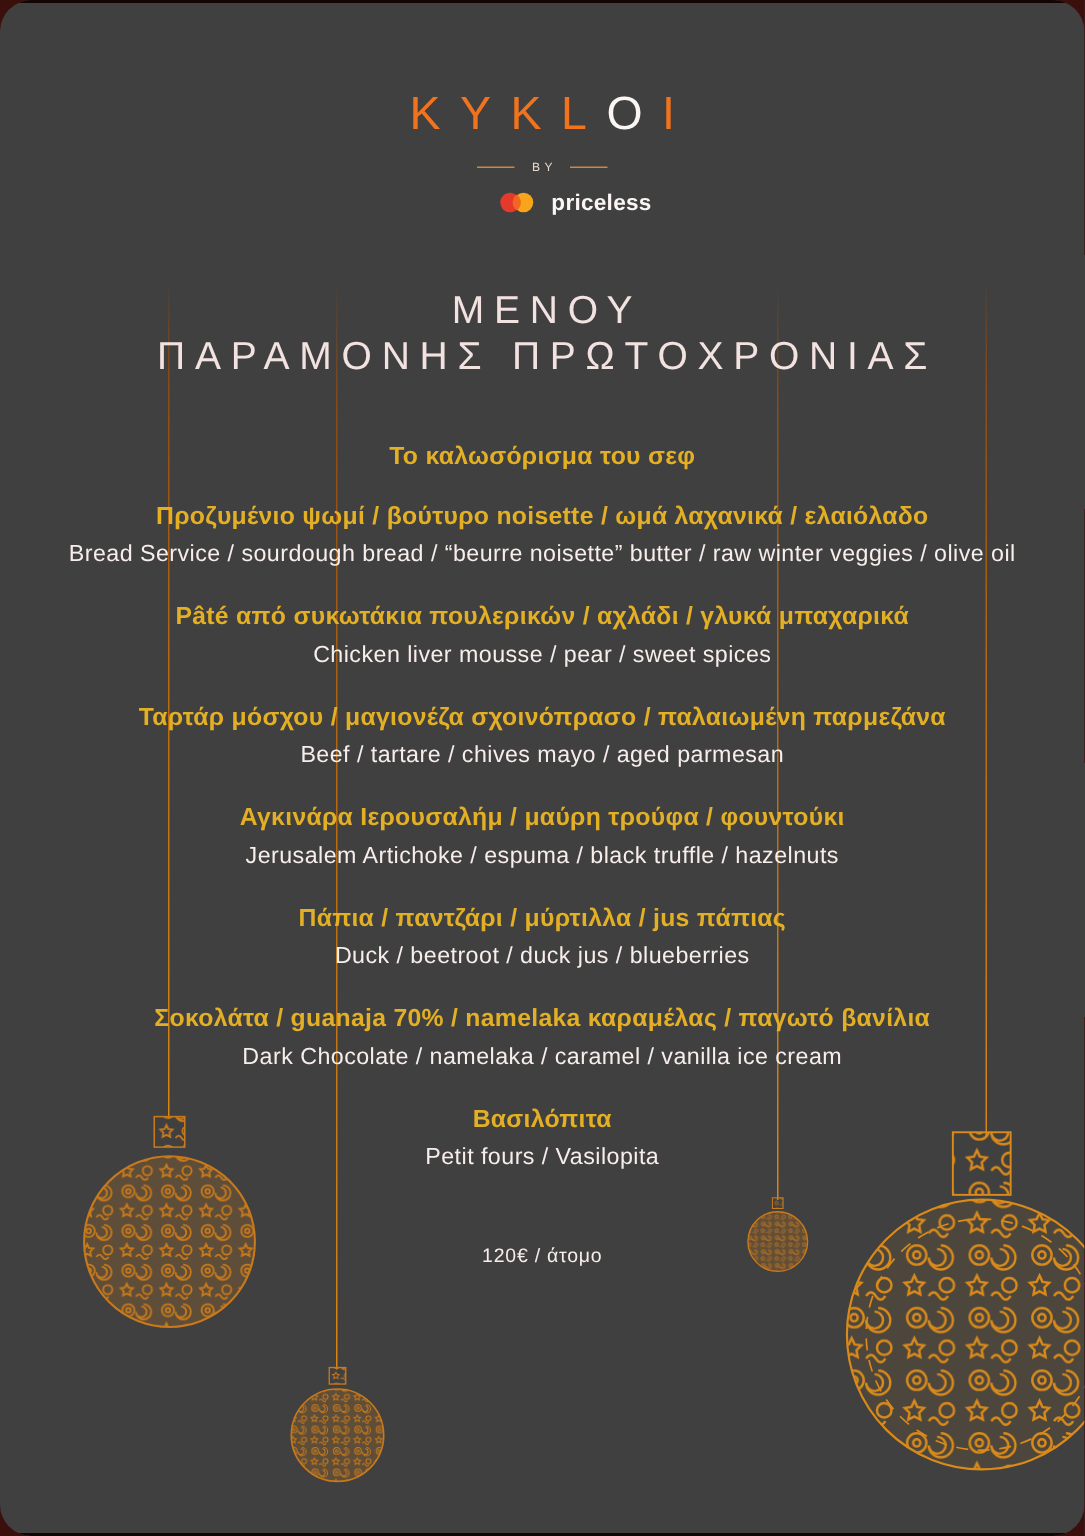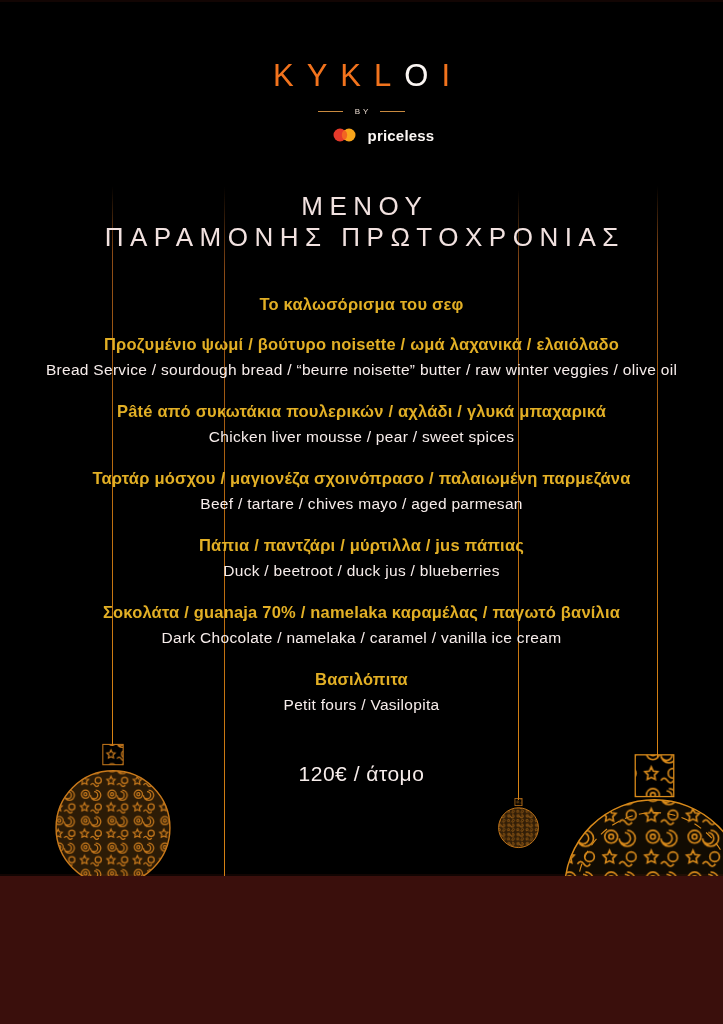--- a/index.html
+++ b/index.html
@@ -2,24 +2,25 @@
 <html><head>
 <meta charset="utf-8">
 <style>
   * { margin: 0; padding: 0; box-sizing: border-box; }
   html, body { background: #3a0f0c; }
   body { font-family: "Liberation Sans", sans-serif; }
 
   .page {
     position: relative;
     width: 723px;
-    height: 876px;
+    height: 1024px;
     margin: 0 auto;
-    background: #000000;
+    background: #404040;
     overflow: hidden;
+    border-radius: 21px;
   }
   .edge-line {
     position: absolute; left: 0; width: 100%; height: 2px;
     background: #120503;
   }
   .edge-line.top { top: 0; }
   .edge-line.bottom { bottom: 0; }
 
   
   .brand-header { position: absolute; top: 58px; left: 0; width: 100%; text-align: center; }
@@ -59,21 +60,21 @@
   .course { margin-bottom: 20px; }
   .course-greek {
     color: #E2AF25; font-size: 16.5px; font-weight: 700; line-height: 20px; letter-spacing: 0.2px;
   }
   .course-english {
     color: #F7EDEB; font-size: 15.5px; font-weight: 400; line-height: 22px; margin-top: 5px;
     letter-spacing: 0.3px;
   }
   .price-line {
     margin-top: 46px;
-    color: #F7EDEB; font-size: 21px; letter-spacing: 0.5px;
+    color: #F7EDEB; font-size: 13px; letter-spacing: 0.5px;
   }
 
   
   .string {
     position: absolute; width: 1px;
     background: linear-gradient(to bottom, rgba(120,60,20,0), #8A4A16 12%, #B5680F 45%, #D98414 100%);
   }
   .bauble { position: absolute; }
 </style>
 </head>
@@ -171,20 +172,24 @@
     </section>
     <section class="course">
       <div class="course-greek">Pâté από συκωτάκια πουλερικών / αχλάδι / γλυκά μπαχαρικά</div>
       <div class="course-english">Chicken liver mousse / pear / sweet spices</div>
     </section>
     <section class="course">
       <div class="course-greek">Ταρτάρ μόσχου / μαγιονέζα σχοινόπρασο / παλαιωμένη παρμεζάνα</div>
       <div class="course-english">Beef / tartare / chives mayo / aged parmesan</div>
     </section>
     <section class="course">
+      <div class="course-greek">Αγκινάρα Ιερουσαλήμ / μαύρη τρούφα / φουντούκι</div>
+      <div class="course-english">Jerusalem Artichoke / espuma / black truffle / hazelnuts</div>
+    </section>
+    <section class="course">
       <div class="course-greek">Πάπια / παντζάρι / μύρτιλλα / jus πάπιας</div>
       <div class="course-english">Duck / beetroot / duck jus / blueberries</div>
     </section>
     <section class="course">
       <div class="course-greek">Σοκολάτα / guanaja 70% / namelaka καραμέλας / παγωτό βανίλια</div>
       <div class="course-english">Dark Chocolate / namelaka / caramel / vanilla ice cream</div>
     </section>
     <section class="course">
       <div class="course-greek">Βασιλόπιτα</div>
       <div class="course-english">Petit fours / Vasilopita</div>

